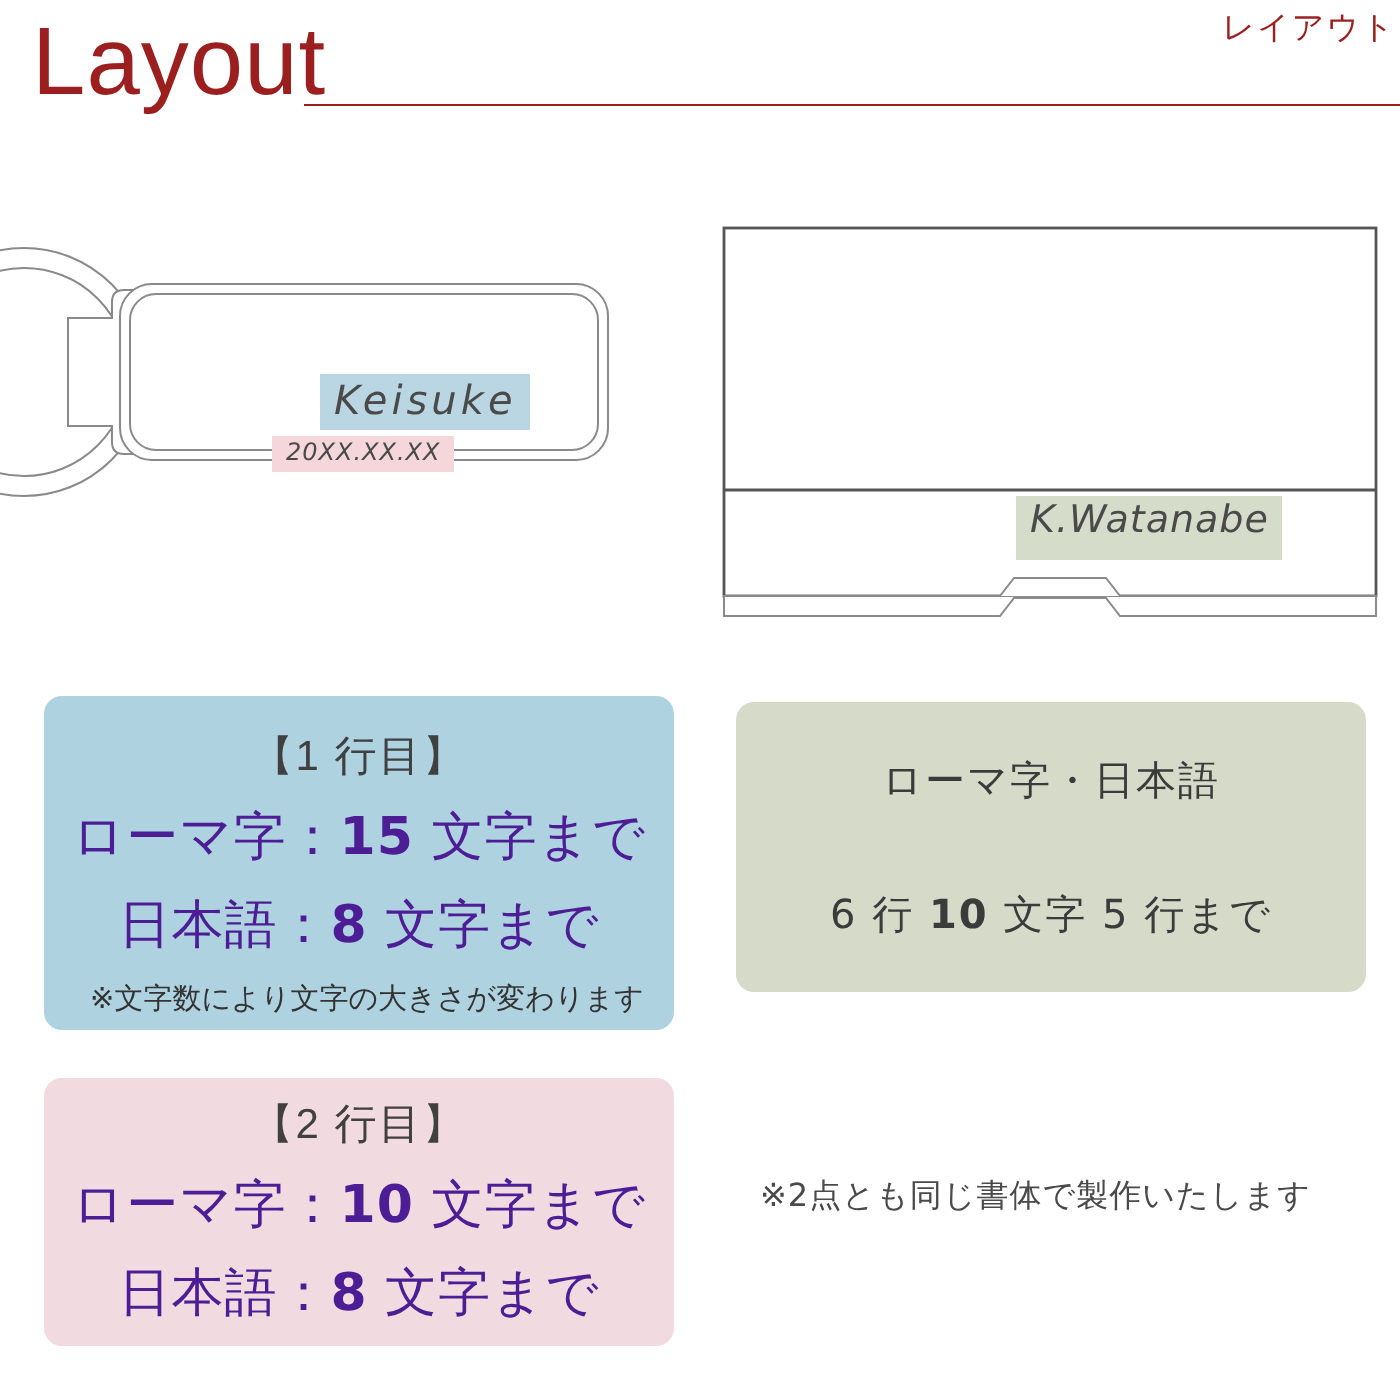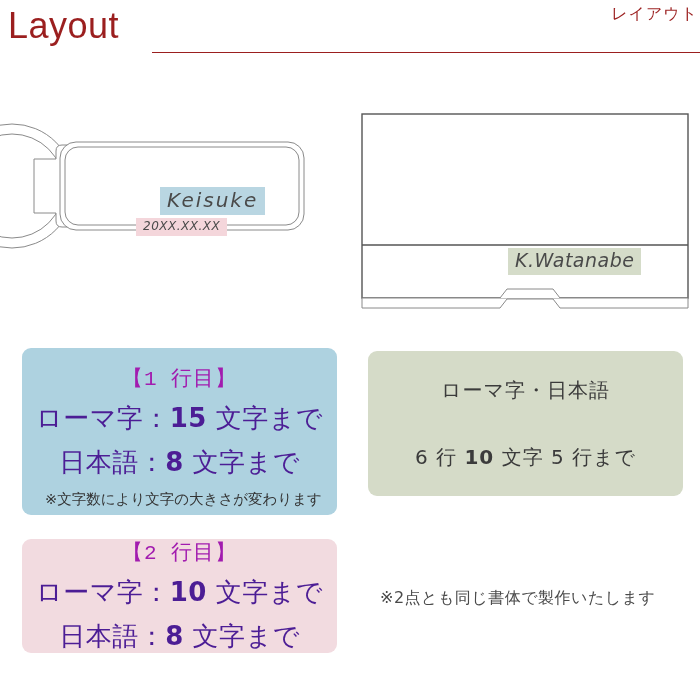--- a/index.html
+++ b/index.html
@@ -18,23 +18,23 @@
   }
 
   
   .header {
     position: absolute;
     left: 0; top: 0;
     width: 700px; height: 86px;
   }
   .header-title {
     position: absolute;
-    left: 8px;
+    left: 16px;
     top: 6px;
-    font-size: 36px;
+    font-size: 48px;
     font-weight: 400;
     letter-spacing: 0.5px;
     color: #9b1f1f;
     line-height: 1.1;
     font-family: "Liberation Sans", "DejaVu Sans", sans-serif;
   }
   .header-rule {
     position: absolute;
     left: 152px;
     top: 52px;
@@ -84,58 +84,58 @@
     letter-spacing: 0.5px;
     background: #f4d6db;
     padding: 1px 7px 2px 7px;
   }
   .lbl-watanabe {
     left: 508px;
     top: 152px;
     font-size: 19px;
     letter-spacing: 0.5px;
     background: #d5dcc9;
-    padding: 1px 7px 2px 7px;
+    padding: 1px 7px 7px 7px;
   }
 
   
   .spec-box {
     position: absolute;
     border-radius: 9px;
     box-sizing: border-box;
     display: flex;
     flex-direction: column;
     align-items: center;
     justify-content: center;
   }
   .box-blue {
     left: 22px; top: 348px;
     width: 315px; height: 167px;
     background: #aed2e0;
     padding-top: 6px;
   }
   .box-pink {
     left: 22px; top: 539px;
-    width: 315px; height: 114px;
+    width: 315px; height: 134px;
     background: #f2dbe0;
     padding-top: 4px;
   }
   .box-green {
     left: 368px; top: 351px;
     width: 315px; height: 145px;
     background: #d5dbc8;
     gap: 28px;
   }
 
   .spec-heading {
     font-size: 21px;
-    color: #a21caf;
+    color: #404040;
     margin: 4px 0 9px 0;
     letter-spacing: 1px;
-    font-family: Liberation Mono, monospace;
+    font-family: Liberation Sans, sans-serif;
   }
   .spec-line {
     font-size: 26px;
     color: #4c1d95;
     margin: 0 0 9px 0;
     letter-spacing: 0.5px;
     font-family: "DejaVu Sans", sans-serif;
     white-space: nowrap;
   }
   .spec-line b {

